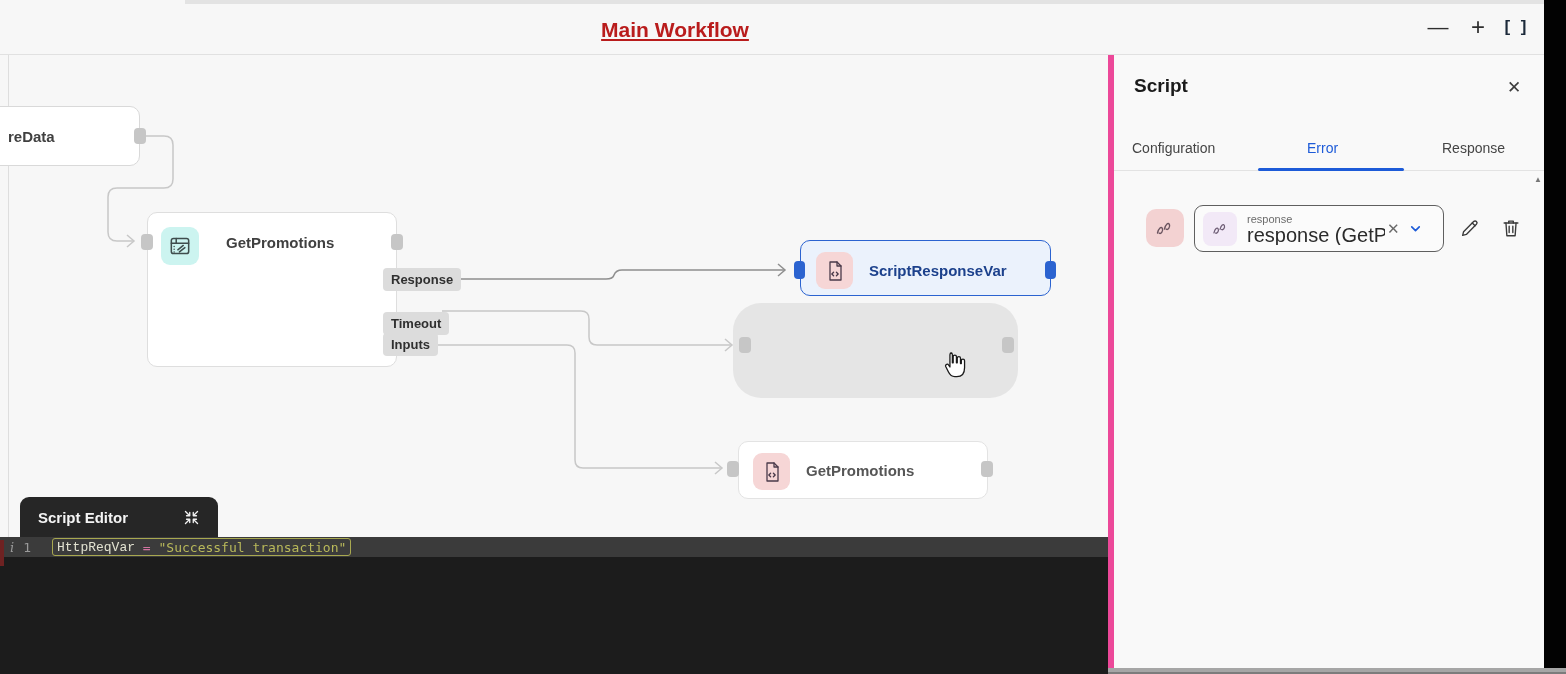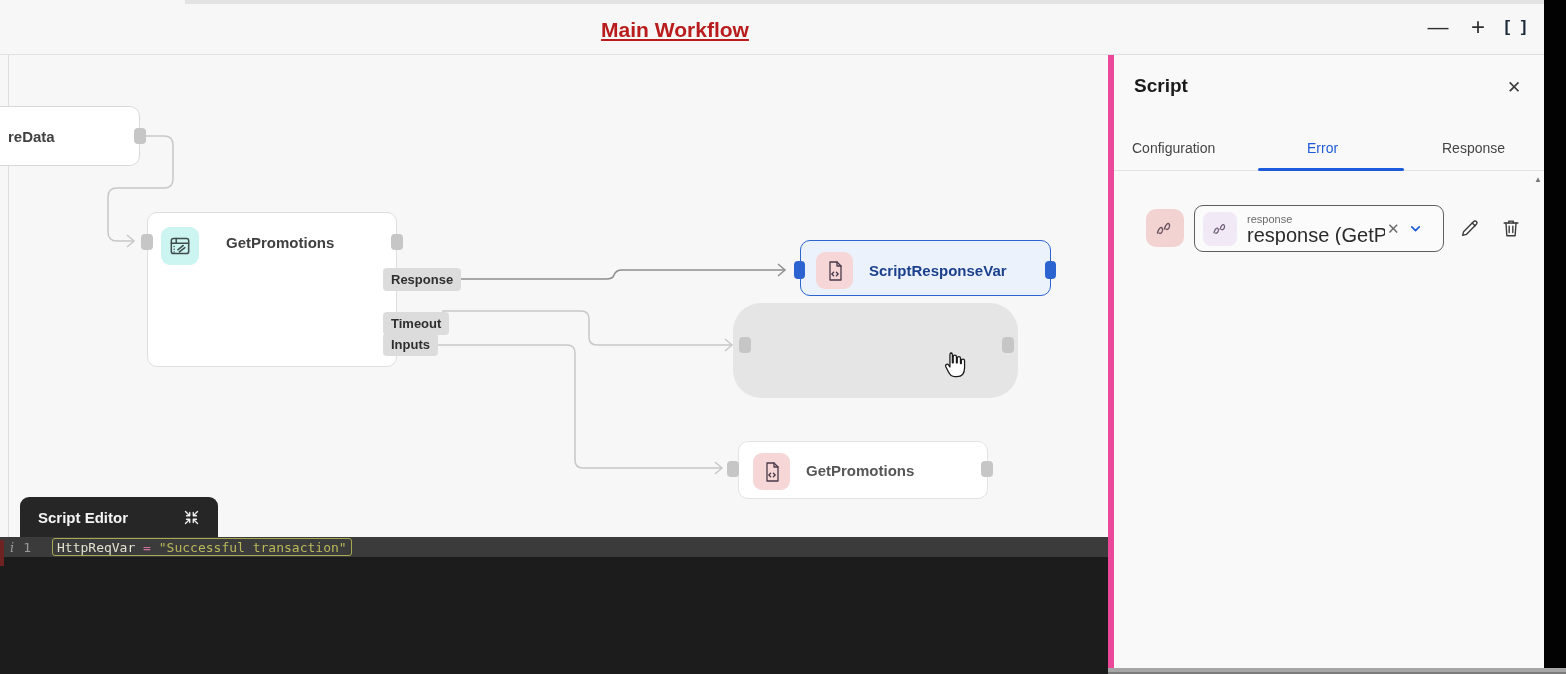--- a/index.html
+++ b/index.html
@@ -51,21 +51,21 @@
   
   .se-tab { left:20px; top:442px; width:198px; height:40px; background:#262626; border-radius:9px 9px 0 0;
             display:flex; align-items:center; justify-content:space-between; padding:4px 18px; z-index:5; }
   .se-tab-title { color:#f4f4f4; font-size:15px; font-weight:600; }
   .se-gutter { left:0; top:482px; width:1108px; height:20px; background:#3b3b3b; z-index:4;
                display:flex; align-items:center; font-family:"DejaVu Sans Mono", monospace; font-size:13px; color:#9a9a9a; }
   .se-gutter .ginfo { margin-left:10px; font-style:italic; font-family:"DejaVu Serif", serif; }
   .se-gutter .gnum  { margin-left:9px; }
   .se-codebox { margin-left:21px; border:1px solid #a8a850; border-radius:3px; padding:0 4px; height:18px;
                 display:flex; align-items:center; white-space:pre; }
-  .tok-var { color:#e3e3d2; } .tok-op { color:#d173a1; } .tok-str { color:#b9b95a; }
+  .tok-var { color:#e3e3d2;font-family:Liberation Mono, monospace; } .tok-op { color:#d173a1; } .tok-str { color:#b9b95a; }
   .se-body { left:0; top:502px; width:1108px; height:117px; background:#1c1c1c; z-index:4; }
   .se-marker { left:0; top:485px; width:4px; height:26px; background:#6e2222; z-index:6; }
 
   
   .panel { left:1108px; top:55px; width:436px; height:619px; background:#f9f9f9; border-left:6px solid #ec4899; }
   .panel-title { left:20px; top:20px; font-size:19px; font-weight:700; color:#1b1b1b; }
   .panel-close { left:388px; top:20px; width:24px; height:24px; display:flex; align-items:center; justify-content:center;
                  font-size:17px; color:#3d3d3d; cursor:default; }
   .tabs { left:0; top:70px; width:436px; height:46px; border-bottom:1px solid #e3e3e3; }
   .tab { position:absolute; top:0; height:46px; display:flex; align-items:center; font-size:14px; color:#454545; cursor:default; }

